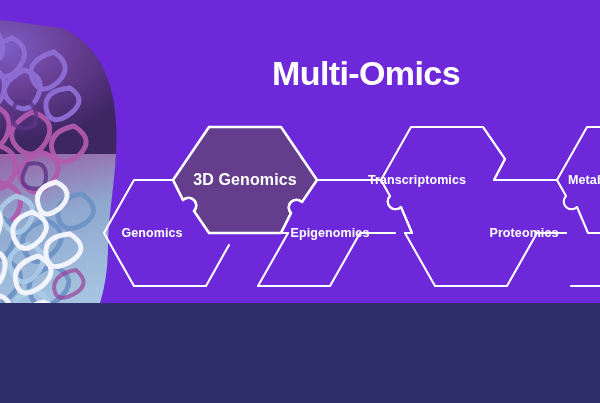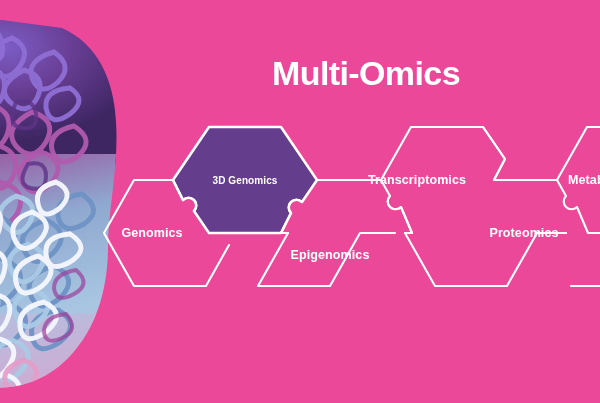--- a/index.html
+++ b/index.html
@@ -3,23 +3,23 @@
 <meta charset="utf-8">
 <title>Multi-Omics</title>
 <style>
   html,body{margin:0;padding:0;background:#2e2f6b;}
   body{
     font-family:"Liberation Sans", sans-serif;
     -webkit-font-smoothing:antialiased;
   }
   #stage{
     position:relative;
-    width:600px;height:403px;
+    width:600px;height:303px;
     overflow:hidden;
-    background:#ec4899;
+    background:#6d28d9;
   }
 
   
   #ball{
     position:absolute;
     left:-42px; top:14px;
     width:190px; height:375px;
     pointer-events:none;
   }
 
@@ -50,21 +50,21 @@
     white-space:nowrap;
     transform:translate(-50%,-50%);
     pointer-events:none;
   }
   .hexlabel.plain{
     font-size:12.5px;
     font-weight:bold;
     letter-spacing:0.1px;
   }
   .hexlabel.strong{
-    font-size:10px;
+    font-size:16px;
     font-weight:bold;
     letter-spacing:0.1px;
   }
 </style>
 </head>
 <body>
 
 <div id="stage">
 
   <svg id="ball" viewBox="0 0 190 375" aria-hidden="true">
@@ -216,21 +216,21 @@
         <path d="M588,233 L600,233"></path>
         <path d="M600,286 L571,286"></path>
 
       </g>
     </svg>
 
     <div class="hexlabel plain" style="left:152px;top:233px;">Genomics</div>
 
     <div class="hexlabel strong" style="left:245px;top:180px;">3D Genomics</div>
 
-    <div class="hexlabel plain" style="left:330px;top:233px;margin-top:22px;">Epigenomics</div>
+    <div class="hexlabel plain" style="left:330px;top:233px;">Epigenomics</div>
 
     <div class="hexlabel plain" style="left:417px;top:180px;">Transcriptomics</div>
 
     <div class="hexlabel plain" style="left:524px;top:233px;">Proteomics</div>
 
     <div class="hexlabel plain" style="left:568px;top:180px;transform:translate(0,-50%);">Metabolo</div>
   </div>
 
 </div>
 

